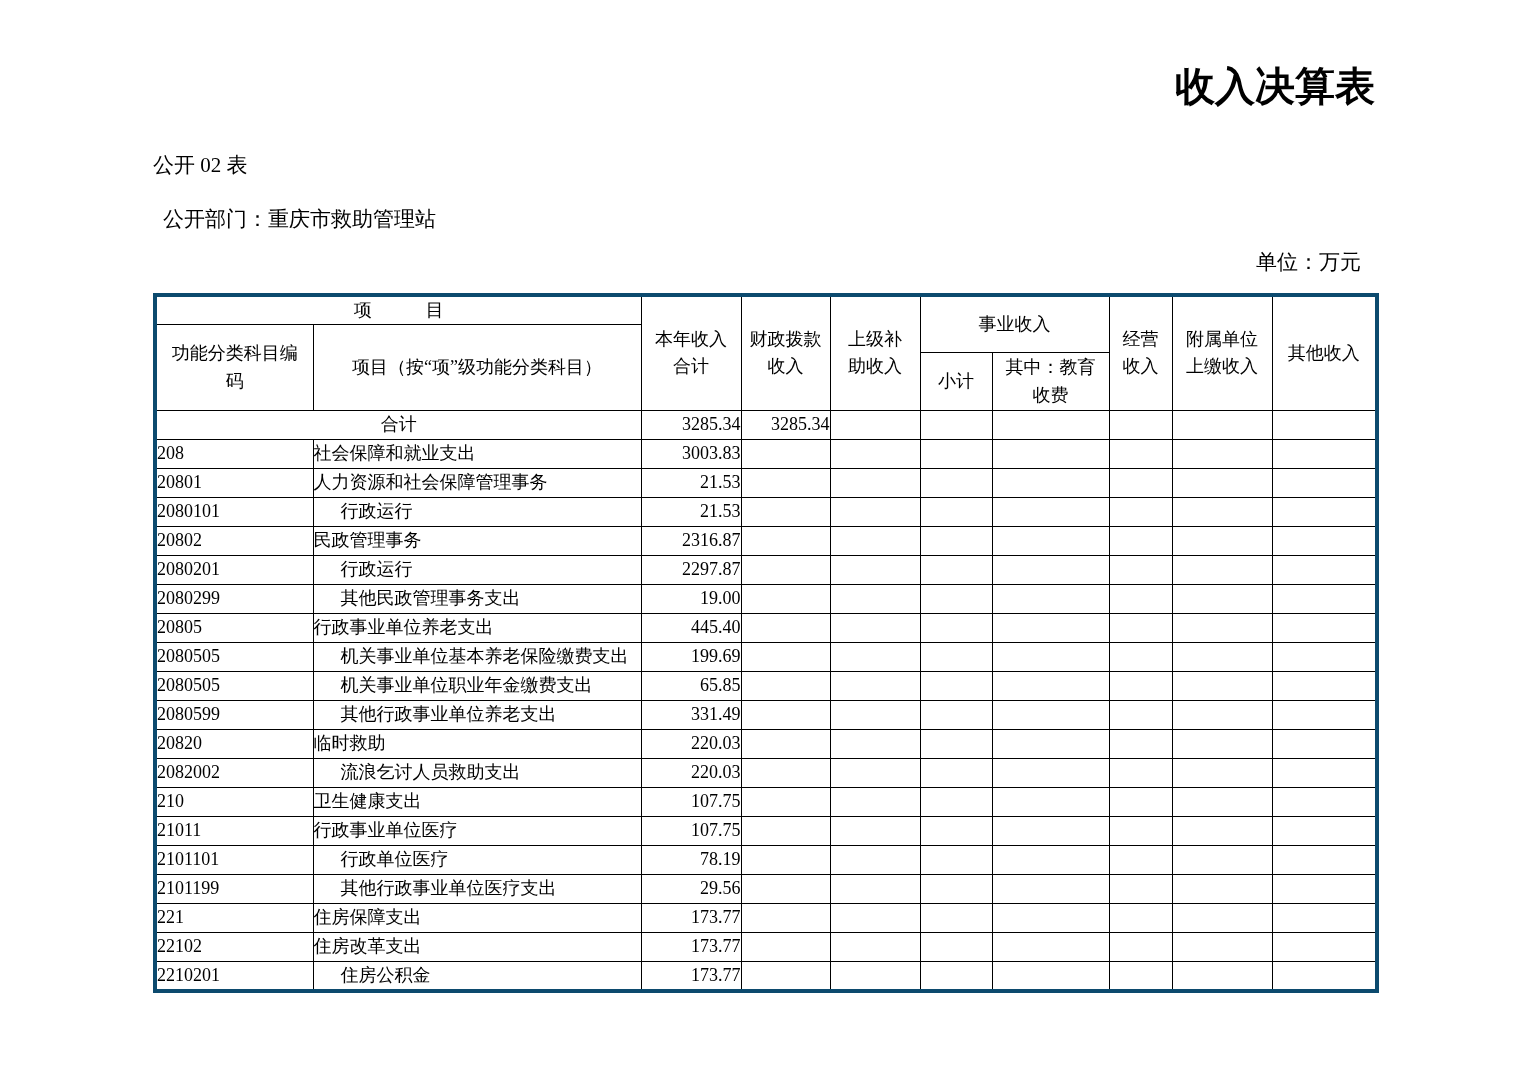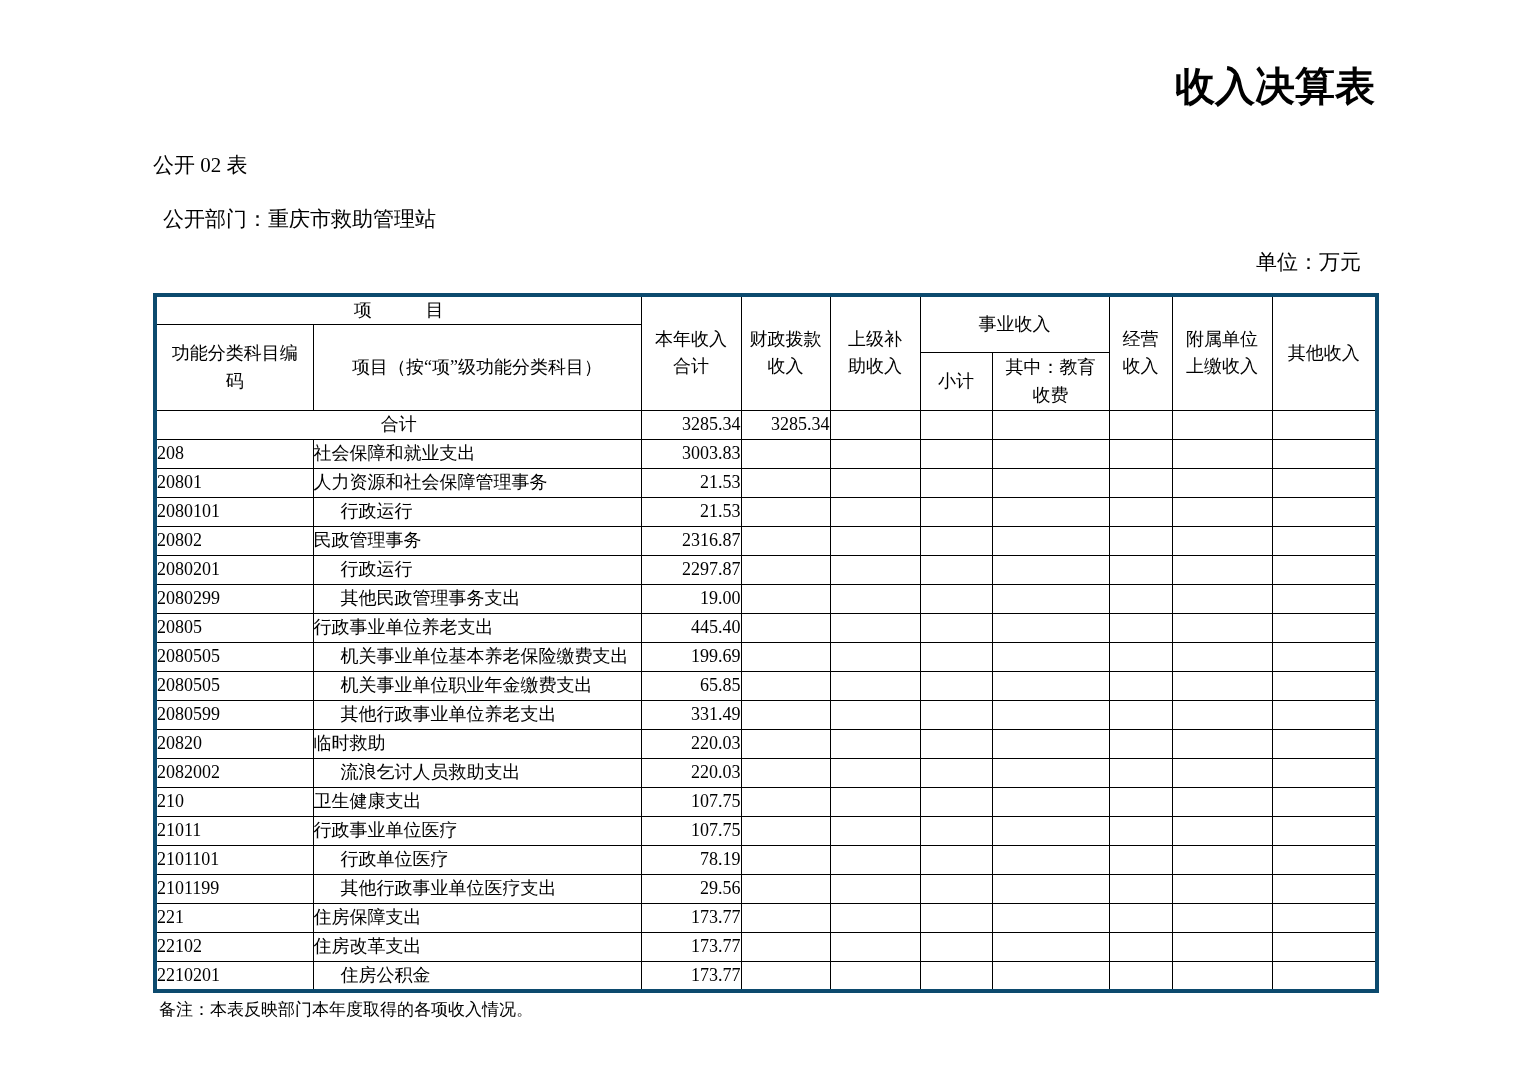--- a/index.html
+++ b/index.html
@@ -375,15 +375,14 @@
     <td></td>
     <td></td>
     <td></td>
     <td></td>
     <td></td>
     <td></td>
   </tr>
       </tbody>
   </table>
 
-  <div class="note">备注：本表反映部门本年度取得的各项收入情况。</div>
 
 </div>
 
 </body></html>

